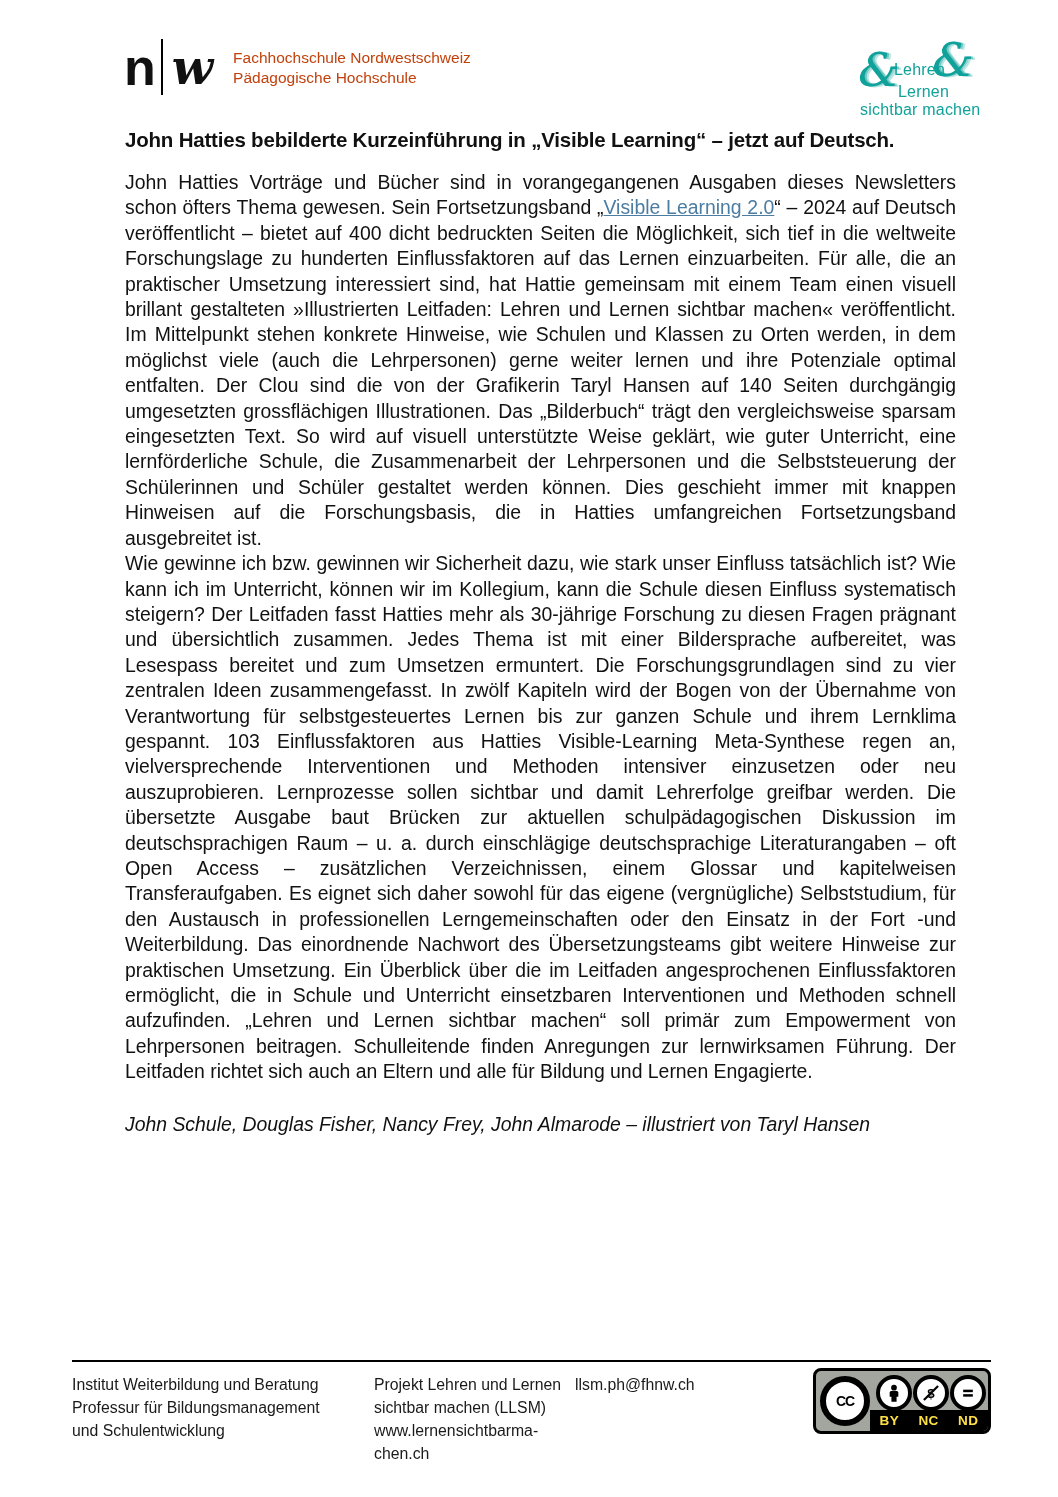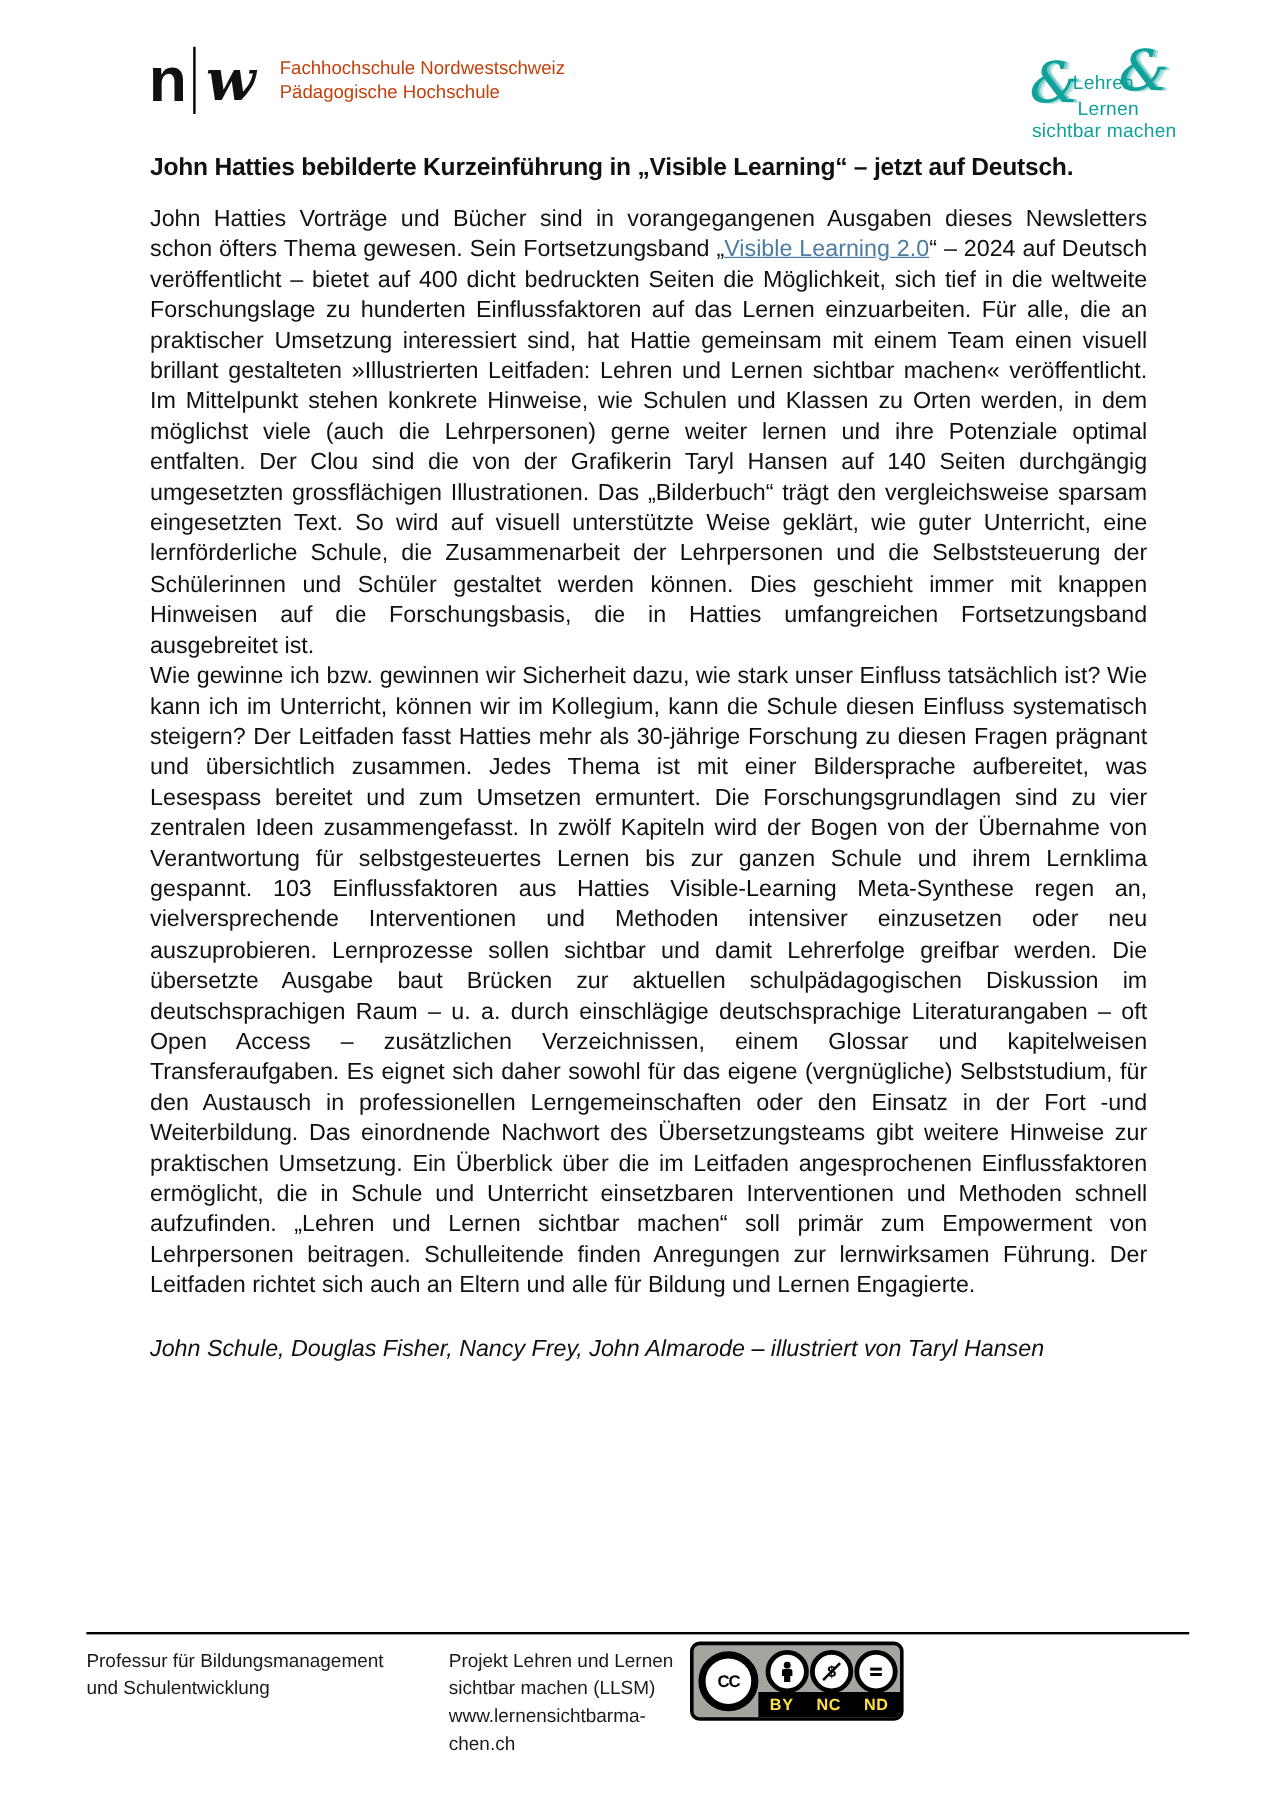--- a/index.html
+++ b/index.html
@@ -108,29 +108,31 @@
 
 
   <p class="body-p">Wie gewinne ich bzw. gewinnen wir Sicherheit dazu, wie stark unser Einfluss tatsächlich ist? Wie kann ich im Unterricht, können wir im Kollegium, kann die Schule diesen Einfluss systematisch steigern? Der Leitfaden fasst Hatties mehr als 30-jährige Forschung zu diesen Fragen prägnant und übersichtlich zusammen. Jedes Thema ist mit einer Bildersprache aufbereitet, was Lesespass bereitet und zum Umsetzen ermuntert. Die Forschungsgrundlagen sind zu vier zentralen Ideen zusammengefasst. In zwölf Kapiteln wird der Bogen von der Übernahme von Verantwortung für selbstgesteuertes Lernen bis zur ganzen Schule und ihrem Lernklima gespannt. 103 Einflussfaktoren aus Hatties Visible-Learning Meta-Synthese regen an, vielversprechende Interventionen und Methoden intensiver einzusetzen oder neu auszuprobieren. Lernprozesse sollen sichtbar und damit Lehrerfolge greifbar werden. Die übersetzte Ausgabe baut Brücken zur aktuellen schulpädagogischen Diskussion im deutschsprachigen Raum – u. a. durch einschlägige deutschsprachige Literaturangaben – oft Open Access – zusätzlichen Verzeichnissen, einem Glossar und kapitelweisen Transferaufgaben. Es eignet sich daher sowohl für das eigene (vergnügliche) Selbststudium, für den Austausch in professionellen Lerngemeinschaften oder den Einsatz in der Fort -und Weiterbildung. Das einordnende Nachwort des Übersetzungsteams gibt weitere Hinweise zur praktischen Umsetzung. Ein Überblick über die im Leitfaden angesprochenen Einflussfaktoren ermöglicht, die in Schule und Unterricht einsetzbaren Interventionen und Methoden schnell aufzufinden. „Lehren und Lernen sichtbar machen“ soll primär zum Empowerment von Lehrpersonen beitragen. Schulleitende finden Anregungen zur lernwirksamen Führung. Der Leitfaden richtet sich auch an Eltern und alle für Bildung und Lernen Engagierte.</p>
 
   <p class="byline">John Schule, Douglas Fisher, Nancy Frey, John Almarode – illustriert von Taryl Hansen</p>
 </div>
 
 <div class="footer">
   <div class="footer-inner">
     <div class="f-col1">
+      <div>Institut Weiterbildung und Beratung</div>
       <div>Professur für Bildungsmanagement</div>
       <div>und Schulentwicklung</div>
     </div>
     <div class="f-col2">
       <div>Projekt Lehren und Lernen</div>
       <div>sichtbar machen (LLSM)</div>
       <div>www.lernensichtbarma-</div>
       <div>chen.ch</div>
     </div>
+    <div class="f-col3">llsm.ph@fhnw.ch</div>
 
     <div class="cc-badge">
       <div class="cc-bigcircle">CC</div>
       <div class="cc-icons">
         <div class="cc-icon-circle">
           <svg width="20" height="20" viewBox="0 0 24 24" fill="#000">
             <circle cx="12" cy="5.6" r="3.4"></circle>
             <path d="M6.8 11.4c0-1 .9-1.9 1.9-1.9h6.6c1 0 1.9.9 1.9 1.9v5h-2.1v6h-6.2v-6H6.8z"></path>
           </svg>
         </div>

